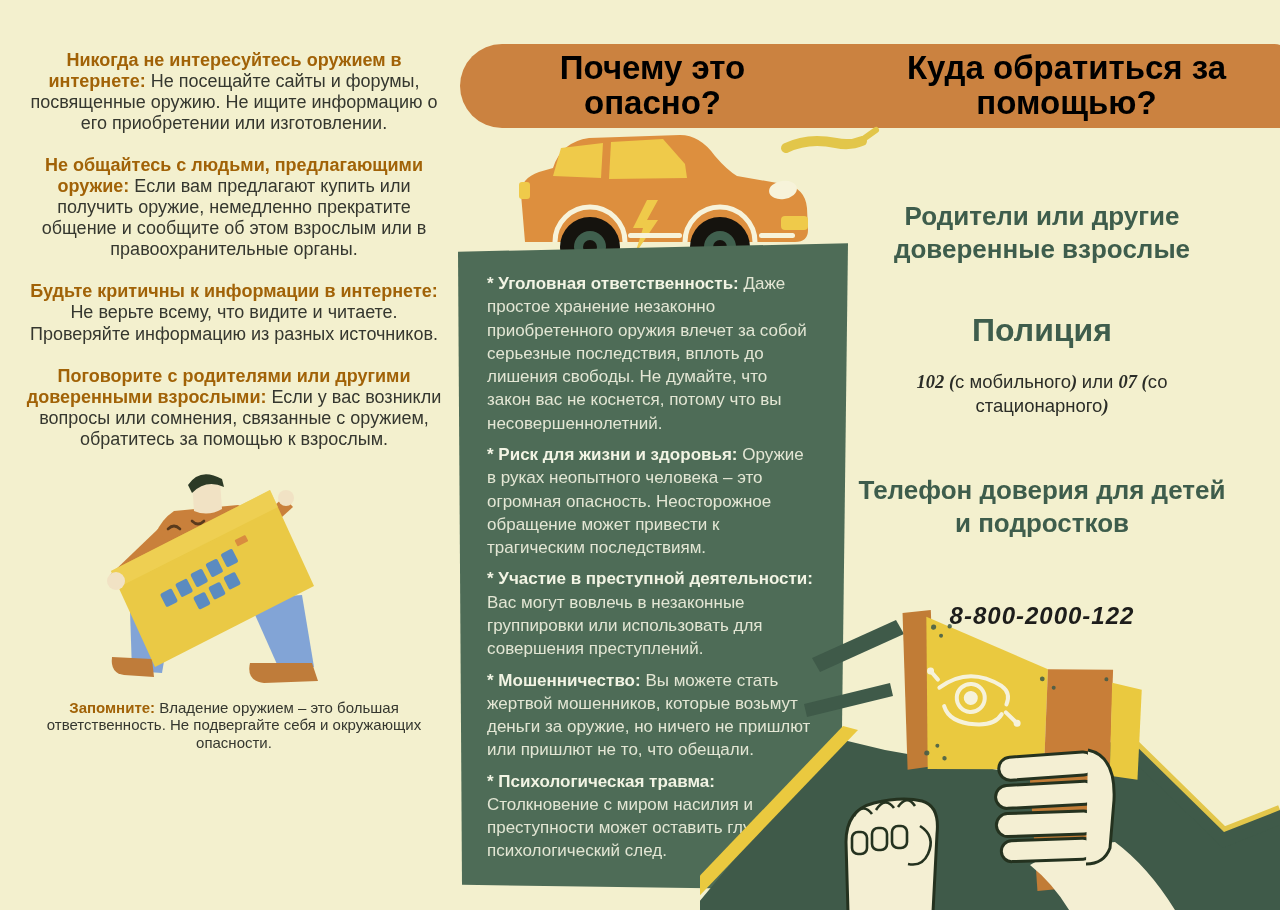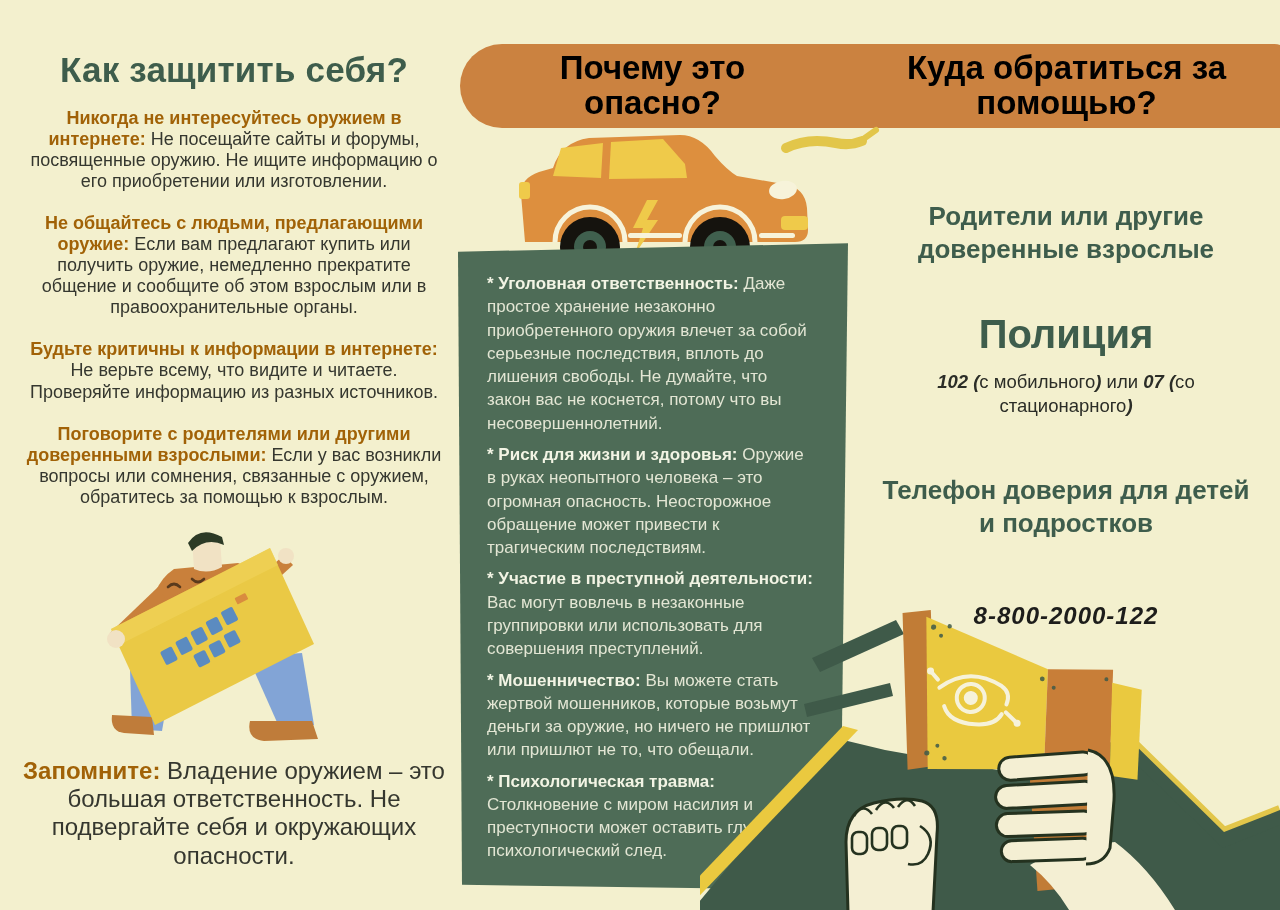--- a/index.html
+++ b/index.html
@@ -5,21 +5,21 @@
   html,body{margin:0;padding:0;background:#e8e6c8;}
   .page{position:relative;width:1280px;height:910px;background:#f3f0ce;overflow:hidden;
         font-family:"Liberation Sans",sans-serif;}
 
   
   .left-col{position:absolute;left:22px;top:50px;width:424px;text-align:center;color:#35372f;}
   .lc-title{font-size:35px;font-weight:700;color:#3e5d4c;margin:0 0 18px;letter-spacing:.2px;}
   .left-col .li-item{font-size:18px;line-height:1.17;margin:0 0 21px;}
   .lead{font-weight:700;color:#a16207;}
   .person-illo{width:240px;height:222px;margin:2px 0 6px 66px;}
-  .lc-footer{font-size:24px;line-height:1.18;margin:6px 0 0;}
+  .lc-footer{font-size:15px;line-height:1.18;margin:6px 0 0;}
 
   
   .banner{position:absolute;left:460px;top:44px;width:828px;height:84px;background:#cb8240;
           border-radius:44px 14px 10px 44px;display:flex;z-index:3;}
   .banner-title{display:flex;align-items:center;justify-content:center;font-weight:700;
           font-size:33px;line-height:1.05;color:#000000;white-space:pre-line;text-align:center;}
   .banner-mid{width:385px;}
   .banner-rt{flex:1;}
   .squiggle{position:absolute;left:778px;top:124px;width:102px;height:36px;z-index:4;}
 
@@ -27,40 +27,39 @@
   .car-illo{position:absolute;left:495px;top:122px;width:460px;height:152px;z-index:1;}
 
   
   .danger-box{position:absolute;left:452px;top:240px;width:400px;height:652px;background:#4e6c57;
           clip-path:polygon(1.5% 1.8%, 99% 0.5%, 97% 99.7%, 2.5% 98.9%);z-index:2;}
   .db-inner{padding:24px 30px 0 27px;color:#e3e6d4;font-size:17px;line-height:1.37;text-align:left;}
   .db-inner .li-item{margin:8px;}
   .db-inner .lead{color:#f2f4e4;}
 
   
-  .help-col{position:absolute;left:852px;top:0;width:428px;height:910px;text-align:center;z-index:2;}
+  .help-col{position:absolute;left:828px;top:0;width:428px;height:910px;text-align:center;z-index:2;}
   .help-heading{position:absolute;left:0;width:100%;font-weight:700;color:#3e5d4c;white-space:pre-line;}
   .hh-parents{top:200px;font-size:26px;line-height:1.25;}
-  .hh-police{top:312px;font-size:40px;}
+  .hh-police{top:312px;font-size:32px;}
   .police-phone{position:absolute;top:370px;left:30px;width:368px;font-size:18.5px;line-height:1.3;color:#2b2d27;}
-  .pp-n{font-weight:700;font-style:italic;}
+  .pp-n{font-weight:700;font-style:italic;font-family:Liberation Serif, serif;}
   .hh-hotline{top:474px;font-size:26px;line-height:1.25;}
   .hotline-number{position:absolute;top:562px;left:0;width:100%;font-size:24px;font-weight:700;
           font-style:italic;color:#1d1d1b;letter-spacing:1px;margin-top:40px;}
 
   
   .mega-illo{position:absolute;left:700px;top:580px;width:580px;height:330px;z-index:5;}
 </style>
 </head>
 <body>
 
 <div class="page">
 
   <section class="left-col">
-    <h1 class="lc-title">Как защитить себя?</h1>
     <div>
         <p class="li-item"><b class="lead">Никогда не интересуйтесь оружием в интернете:</b><span> Не посещайте сайты и форумы, посвященные оружию. Не ищите информацию о его приобретении или изготовлении.</span></p>
         <p class="li-item"><b class="lead">Не общайтесь с людьми, предлагающими оружие:</b><span> Если вам предлагают купить или получить оружие, немедленно прекратите общение и сообщите об этом взрослым или в правоохранительные органы.</span></p>
         <p class="li-item"><b class="lead">Будьте критичны к информации в интернете:</b><span> Не верьте всему, что видите и читаете. Проверяйте информацию из разных источников.</span></p>
         <p class="li-item"><b class="lead">Поговорите с родителями или другими доверенными взрослыми:</b><span> Если у вас возникли вопросы или сомнения, связанные с оружием, обратитесь за помощью к взрослым.</span></p>
       </div>
 
     <div class="person-illo">
       <svg viewBox="0 0 240 222" width="240" height="222">
 

